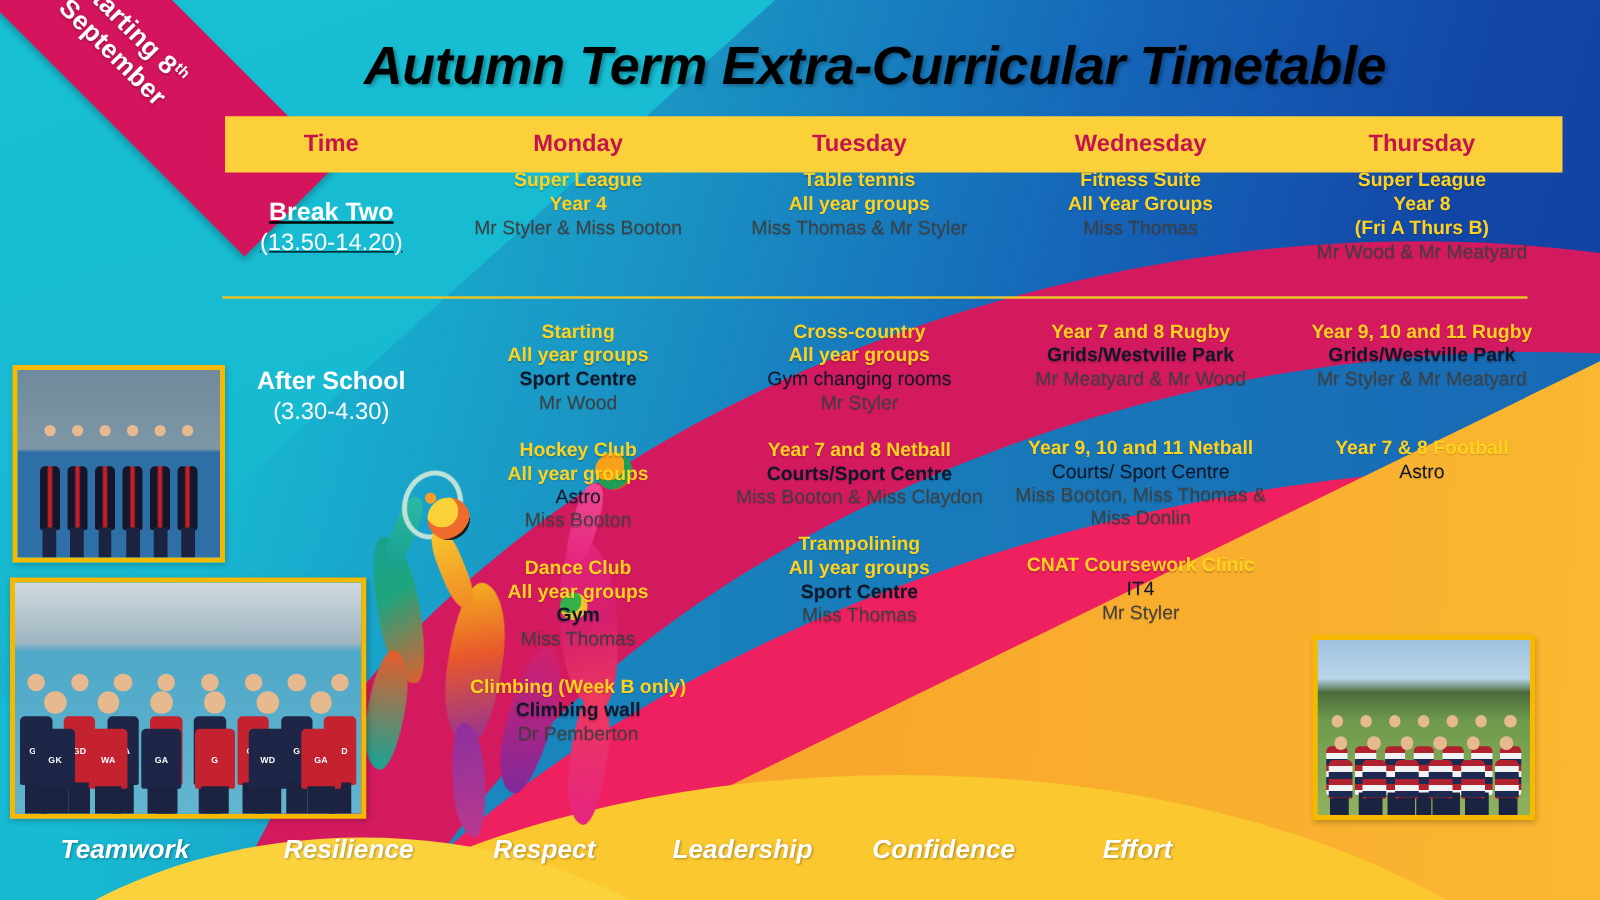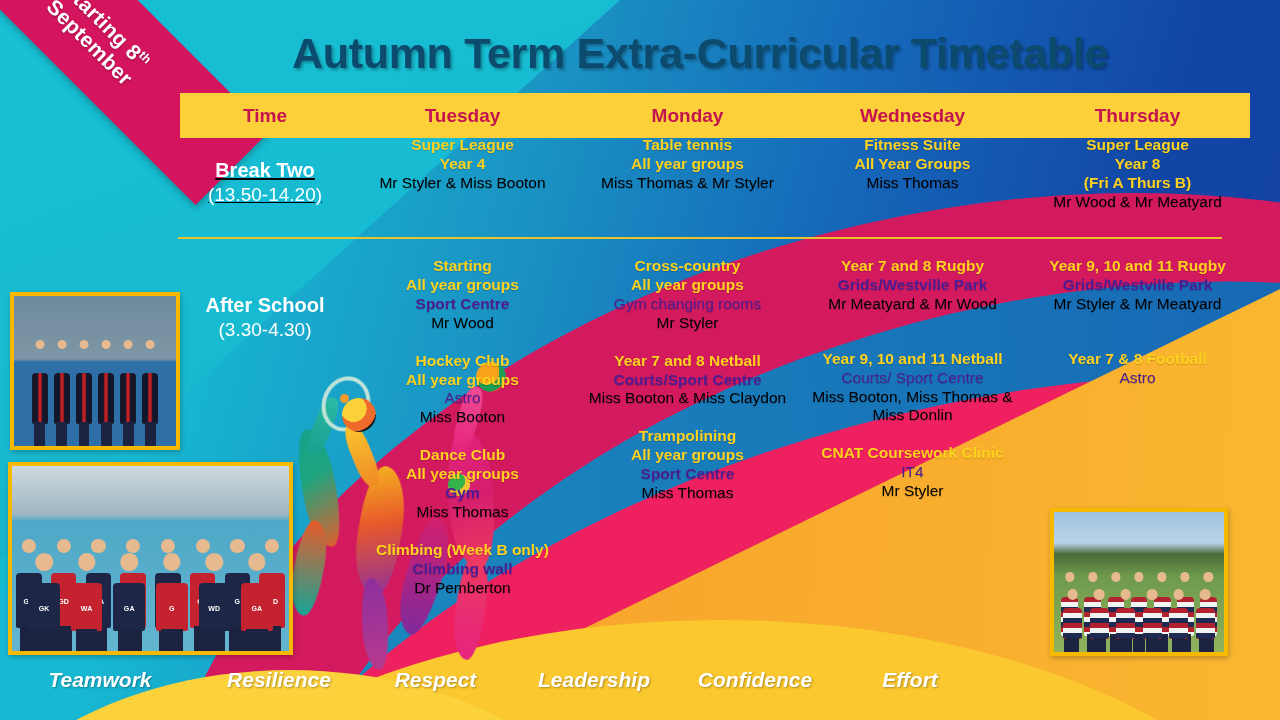--- a/index.html
+++ b/index.html
@@ -59,22 +59,22 @@
   .banner-text{
     color:#fff;font-weight:bold;font-size:21px;line-height:1.12;
     text-align:center;letter-spacing:.3px;
     text-shadow:1px 1px 2px rgba(0,0,0,.25);}
   .banner-text sup{font-size:12px;vertical-align:super;}
 
   
   .title{
     position:absolute;left:180px;top:24px;width:1040px;height:58px;
     display:flex;align-items:center;justify-content:center;
-    color:#0c4a6e;font-size:43px;font-weight:bold;letter-spacing:-.3px;
-    text-shadow:2px 2px 3px rgba(0,0,0,.3);white-space:nowrap;}
+    color:#000000;font-size:43px;font-weight:bold;letter-spacing:-.3px;
+    text-shadow:2px 2px 3px rgba(0,0,0,.3);white-space:nowrap;font-style:italic;}
 
   
   .tbl{position:absolute;left:180px;top:93px;width:1070px;}
   .hdr{display:flex;background:#fcd038;height:45px;align-items:center;}
   .hdr div{
     color:#c4134f;font-weight:bold;font-size:19px;text-align:center;}
   .c-time{width:170px;}
   .c-day{width:225px;}
 
   .row{display:flex;}
@@ -84,24 +84,24 @@
 
   .timelabel{color:#fff;font-weight:bold;font-size:20px;line-height:1.25;}
   .timelabel .sub{font-weight:normal;font-size:19px;}
 
   .act{margin-bottom:0;}
   .act + .act{margin-top:19px;}
   .act .nm{color:#ffd21e;font-weight:bold;font-size:15.5px;line-height:1.22;
     text-shadow:0 1px 1px rgba(0,0,0,.18);}
   .act .yr{color:#ffd21e;font-weight:bold;font-size:15.5px;line-height:1.22;
     text-shadow:0 1px 1px rgba(0,0,0,.18);}
-  .act .loc{color:#4c1d95;font-size:15.5px;line-height:1.22;
+  .act .loc{color:#0f172a;font-size:15.5px;line-height:1.22;
     text-shadow:0 1px 1px rgba(0,0,0,.2);}
   .act .loc.b{font-weight:bold;}
-  .act .stf{color:#000000;font-size:15.5px;line-height:1.22;
+  .act .stf{color:#404040;font-size:15.5px;line-height:1.22;
     text-shadow:0 1px 1px rgba(0,0,0,.2);}
 
   .row-break{position:absolute;left:0;top:35px;width:1070px;}
   .row-break .cell.time{padding-top:30px;text-decoration:underline;}
   .row-break .cell.day{padding-top:8px;}
 
   .divider{position:absolute;left:178px;top:237px;width:1044px;height:2px;
     background:#e8c42a;}
 
   .row-after{position:absolute;left:0;top:162px;width:1070px;}
@@ -195,22 +195,22 @@
       <span>September</span>
     </div>
   </div>
 
   <div class="title">Autumn Term Extra-Curricular Timetable</div>
 
   <div class="tbl">
 
     <div class="hdr">
       <div class="c-time">Time</div>
+      <div class="c-day">Monday</div>
       <div class="c-day">Tuesday</div>
-      <div class="c-day">Monday</div>
       <div class="c-day">Wednesday</div>
       <div class="c-day">Thursday</div>
     </div>
 
     <div class="row row-break">
       <div class="cell time">
         <div class="timelabel">
           <div>Break Two</div>
           <div class="sub">(13.50-14.20)</div>
         </div>

